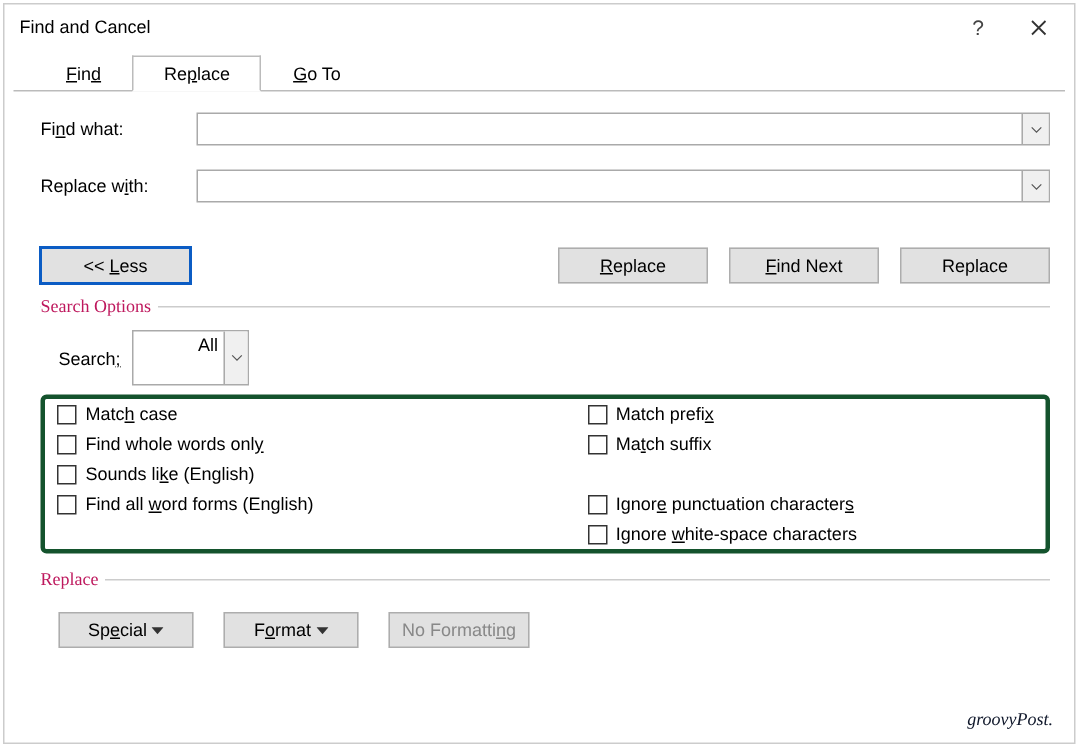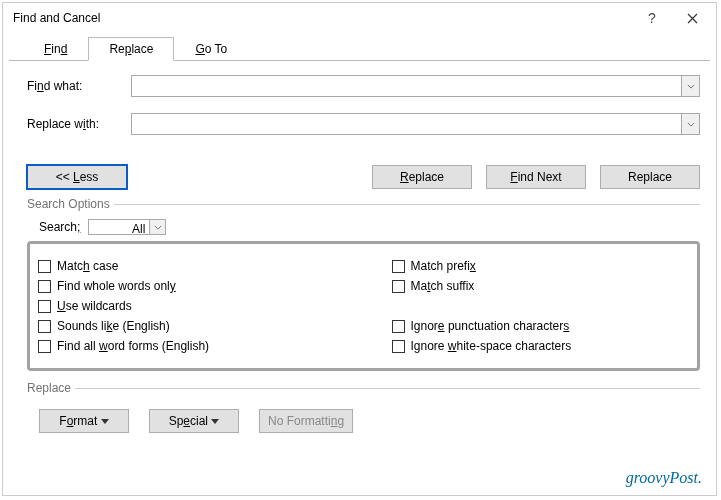--- a/index.html
+++ b/index.html
@@ -117,46 +117,46 @@
   }
   button .ul { text-decoration: underline; }
   fieldset {
     border: 1px solid #ccc;
     border-left: none;
     border-right: none;
     border-bottom: none;
     padding: 6px 0 4px 0;
     margin: 6px 0 0 0;
   }
-  legend { padding: 0 4px 0 0; color: #737373; font-size: 12px; }
+  legend { padding: 0 4px 0 0; color: #be185d; font-size: 12px; font-family: Liberation Serif, serif; }
   .search-select {
     display: flex;
     align-items: center;
     gap: 8px;
     padding: 2px 0 6px 12px;
     text-align: right;
   }
   .mini-combo {
     border: 1px solid #aaa;
-    height: 16px;
+    height: 37px;
     display: flex;
     width: 78px;
     background: #fff;
   }
   .mini-combo .txt { flex: 1; padding: 2px 4px; }
   .mini-combo .drop {
     width: 16px;
     border-left: 1px solid #aaa;
     background: #f0f0f0;
     display: flex; align-items: center; justify-content: center;
   }
   .checks-box {
-    border: 3px solid #a3a3a3;
+    border: 3px solid #14532d;
     border-radius: 4px;
-    padding: 12px 8px;
+    padding: 0 8px;
     display: flex;
     gap: 56px;
   }
   .col { flex: 1; }
   .chk {
     display: flex;
     align-items: center;
     gap: 6px;
     padding: 3px 0;
     cursor: pointer;
@@ -171,22 +171,22 @@
     display: flex;
     gap: 20px;
     padding: 8px 0 0 12px;
   }
   button.small { min-width: 90px; }
   .watermark {
     position: absolute;
     right: 14px;
     bottom: 8px;
     font-family: Georgia, "Times New Roman", serif;
-    font-size: 16px;
-    color: #0369a1;
+    font-size: 12px;
+    color: #0f172a;
     font-style: italic;
     pointer-events: none;
   }
   .caret-down { fill: #555; }
 </style>
 </head>
 <body>
 
 <div class="dialog">
 
@@ -260,24 +260,20 @@
           <div class="chk">
             <div class="box"></div>
             <span class="lbl">Matc<span class="ul">h</span> case</span>
           </div>
           <div class="chk">
             <div class="box"></div>
             <span class="lbl">Find whole words onl<span class="ul">y</span></span>
           </div>
           <div class="chk">
             <div class="box"></div>
-            <span class="lbl"><span class="ul">U</span>se wildcards</span>
-          </div>
-          <div class="chk">
-            <div class="box"></div>
             <span class="lbl">Sounds li<span class="ul">k</span>e (English)</span>
           </div>
           <div class="chk">
             <div class="box"></div>
             <span class="lbl">Find all <span class="ul">w</span>ord forms (English)</span>
           </div>
         </div>
         <div class="col">
           <div class="chk">
             <div class="box"></div>
@@ -296,26 +292,26 @@
             <div class="box"></div>
             <span class="lbl">Ignore <span class="ul">w</span>hite-space characters</span>
           </div>
         </div>
       </div>
     </fieldset>
 
     <fieldset>
       <legend>Replace</legend>
       <div class="bottom-buttons">
+        <button class="win small">Sp<span class="ul">e</span>cial <svg width="8" height="5" viewBox="0 0 10 6" style="vertical-align:middle">
+              <path d="M0 0 L5 6 L10 0 Z" fill="#333"></path>
+            </svg></button>
         <button class="win small">F<span class="ul">o</span>rmat <svg width="8" height="5" viewBox="0 0 10 6" style="vertical-align:middle">
               <path d="M0 0 L5 6 L10 0 Z" fill="#333"></path>
             </svg></button>
-        <button class="win small">Sp<span class="ul">e</span>cial <svg width="8" height="5" viewBox="0 0 10 6" style="vertical-align:middle">
-              <path d="M0 0 L5 6 L10 0 Z" fill="#333"></path>
-            </svg></button>
         <button class="win small" disabled="">No Formatti<span class="ul" style="text-decoration-color:#888">n</span>g</button>
       </div>
     </fieldset>
 
   </div>
 
   <div class="watermark">groovyPost.</div>
 </div>
 
 </body></html>

